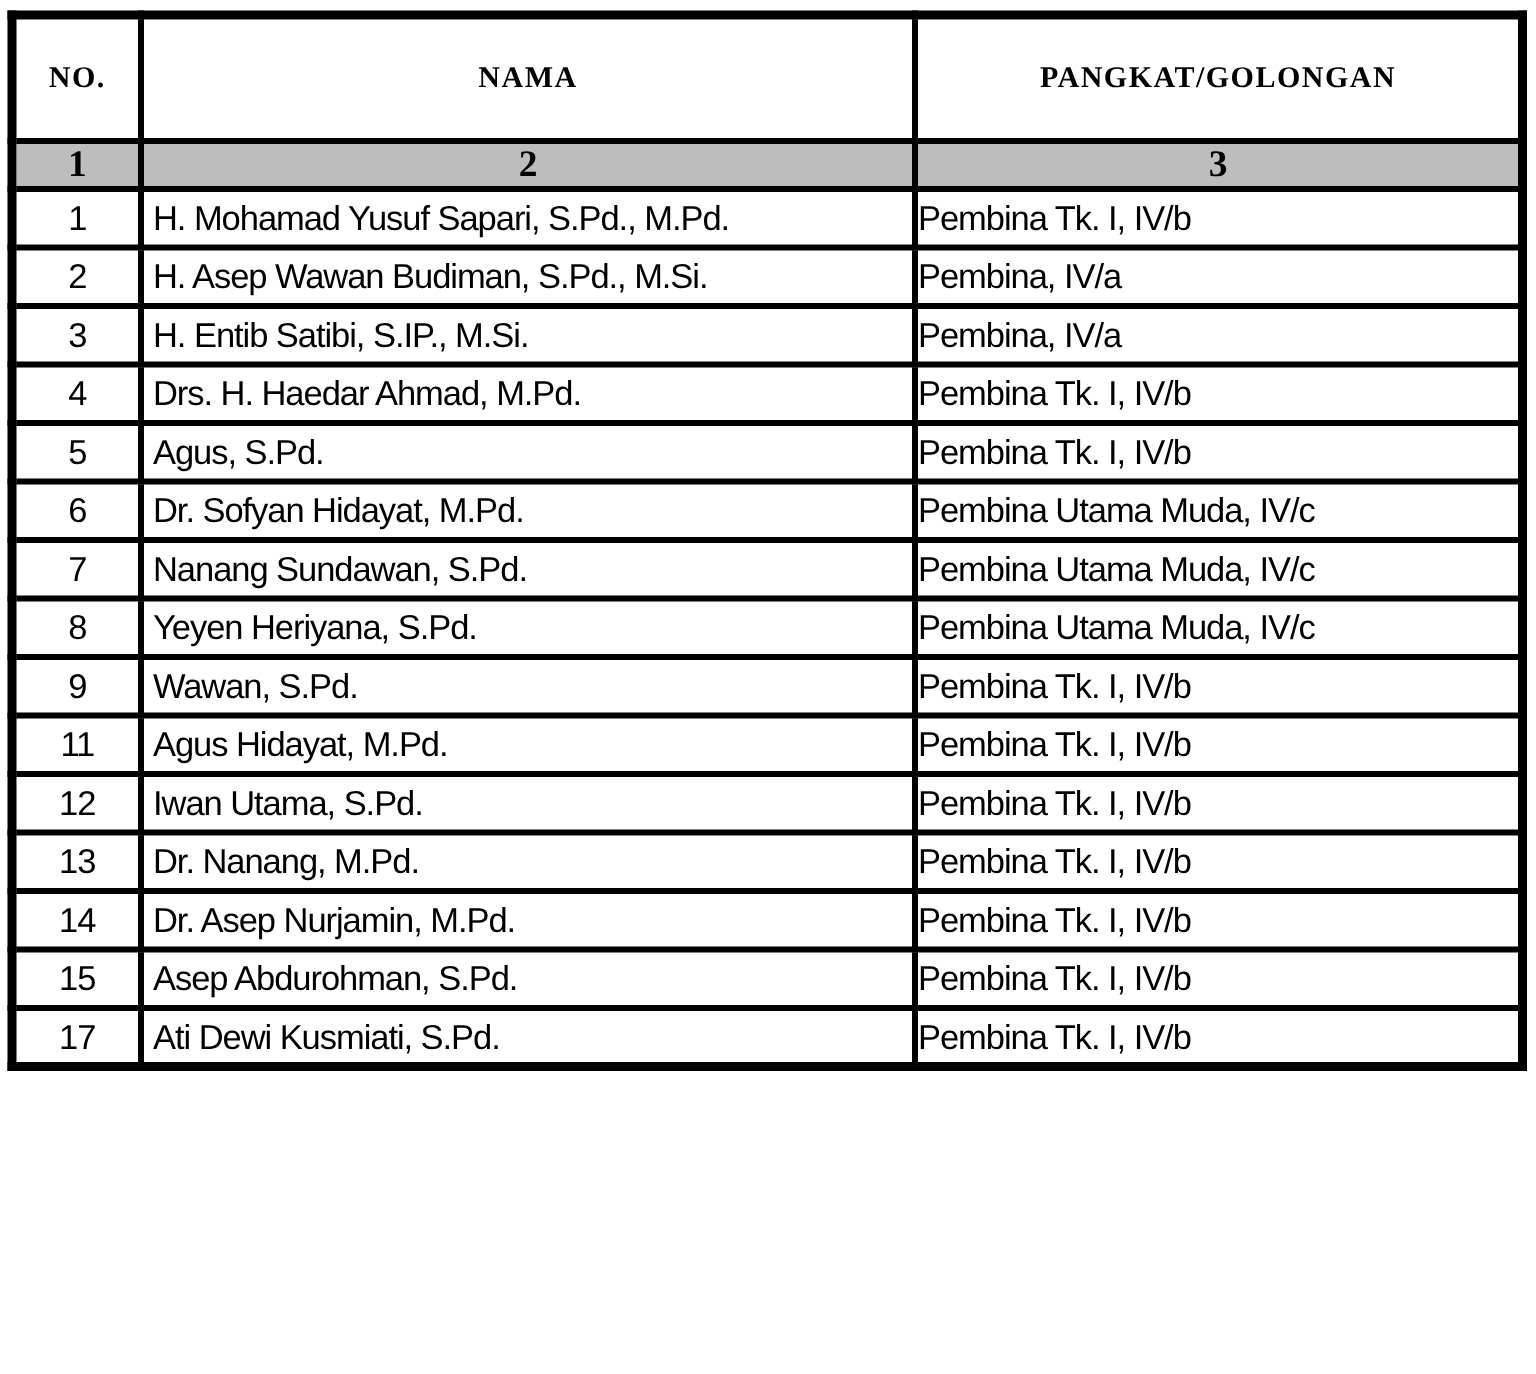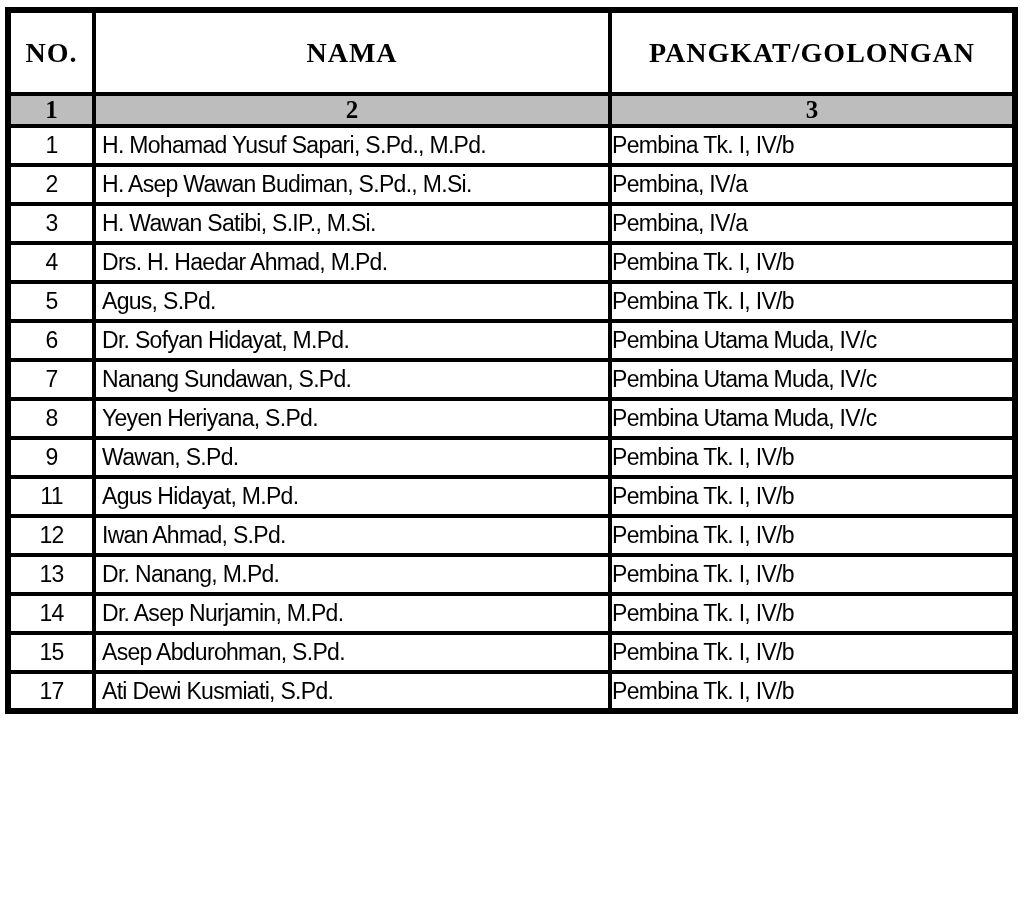--- a/index.html
+++ b/index.html
@@ -34,21 +34,21 @@
 
   col.col-no { width: 86px; }
   col.col-nama { width: 516px; }
   col.col-pangkat { width: 405px; }
 
   
   tr.head-row th {
     height: 84px;
     font-family: "Liberation Serif", "DejaVu Serif", serif;
     font-weight: bold;
-    font-size: 28px;
+    font-size: 20px;
     letter-spacing: 1px;
     text-align: center;
     vertical-align: middle;
     color: #000000;
     background: #ffffff;
   }
 
   
   tr.num-row td {
     height: 29px;
@@ -109,21 +109,21 @@
   </tr>
 
   <tr class="data-row">
     <td class="c-no">2</td>
     <td class="c-nama">H. Asep Wawan Budiman, S.Pd., M.Si.</td>
     <td class="c-pangkat">Pembina, IV/a</td>
   </tr>
 
   <tr class="data-row">
     <td class="c-no">3</td>
-    <td class="c-nama">H. Wawan Satibi, S.IP., M.Si.</td>
+    <td class="c-nama">H. Entib Satibi, S.IP., M.Si.</td>
     <td class="c-pangkat">Pembina, IV/a</td>
   </tr>
 
   <tr class="data-row">
     <td class="c-no">4</td>
     <td class="c-nama">Drs. H. Haedar Ahmad, M.Pd.</td>
     <td class="c-pangkat">Pembina Tk. I, IV/b</td>
   </tr>
 
   <tr class="data-row">
@@ -158,21 +158,21 @@
 
 
   <tr class="data-row">
     <td class="c-no">11</td>
     <td class="c-nama">Agus Hidayat, M.Pd.</td>
     <td class="c-pangkat">Pembina Tk. I, IV/b</td>
   </tr>
 
   <tr class="data-row">
     <td class="c-no">12</td>
-    <td class="c-nama">Iwan Ahmad, S.Pd.</td>
+    <td class="c-nama">Iwan Utama, S.Pd.</td>
     <td class="c-pangkat">Pembina Tk. I, IV/b</td>
   </tr>
 
   <tr class="data-row">
     <td class="c-no">13</td>
     <td class="c-nama">Dr. Nanang, M.Pd.</td>
     <td class="c-pangkat">Pembina Tk. I, IV/b</td>
   </tr>
 
   <tr class="data-row">

